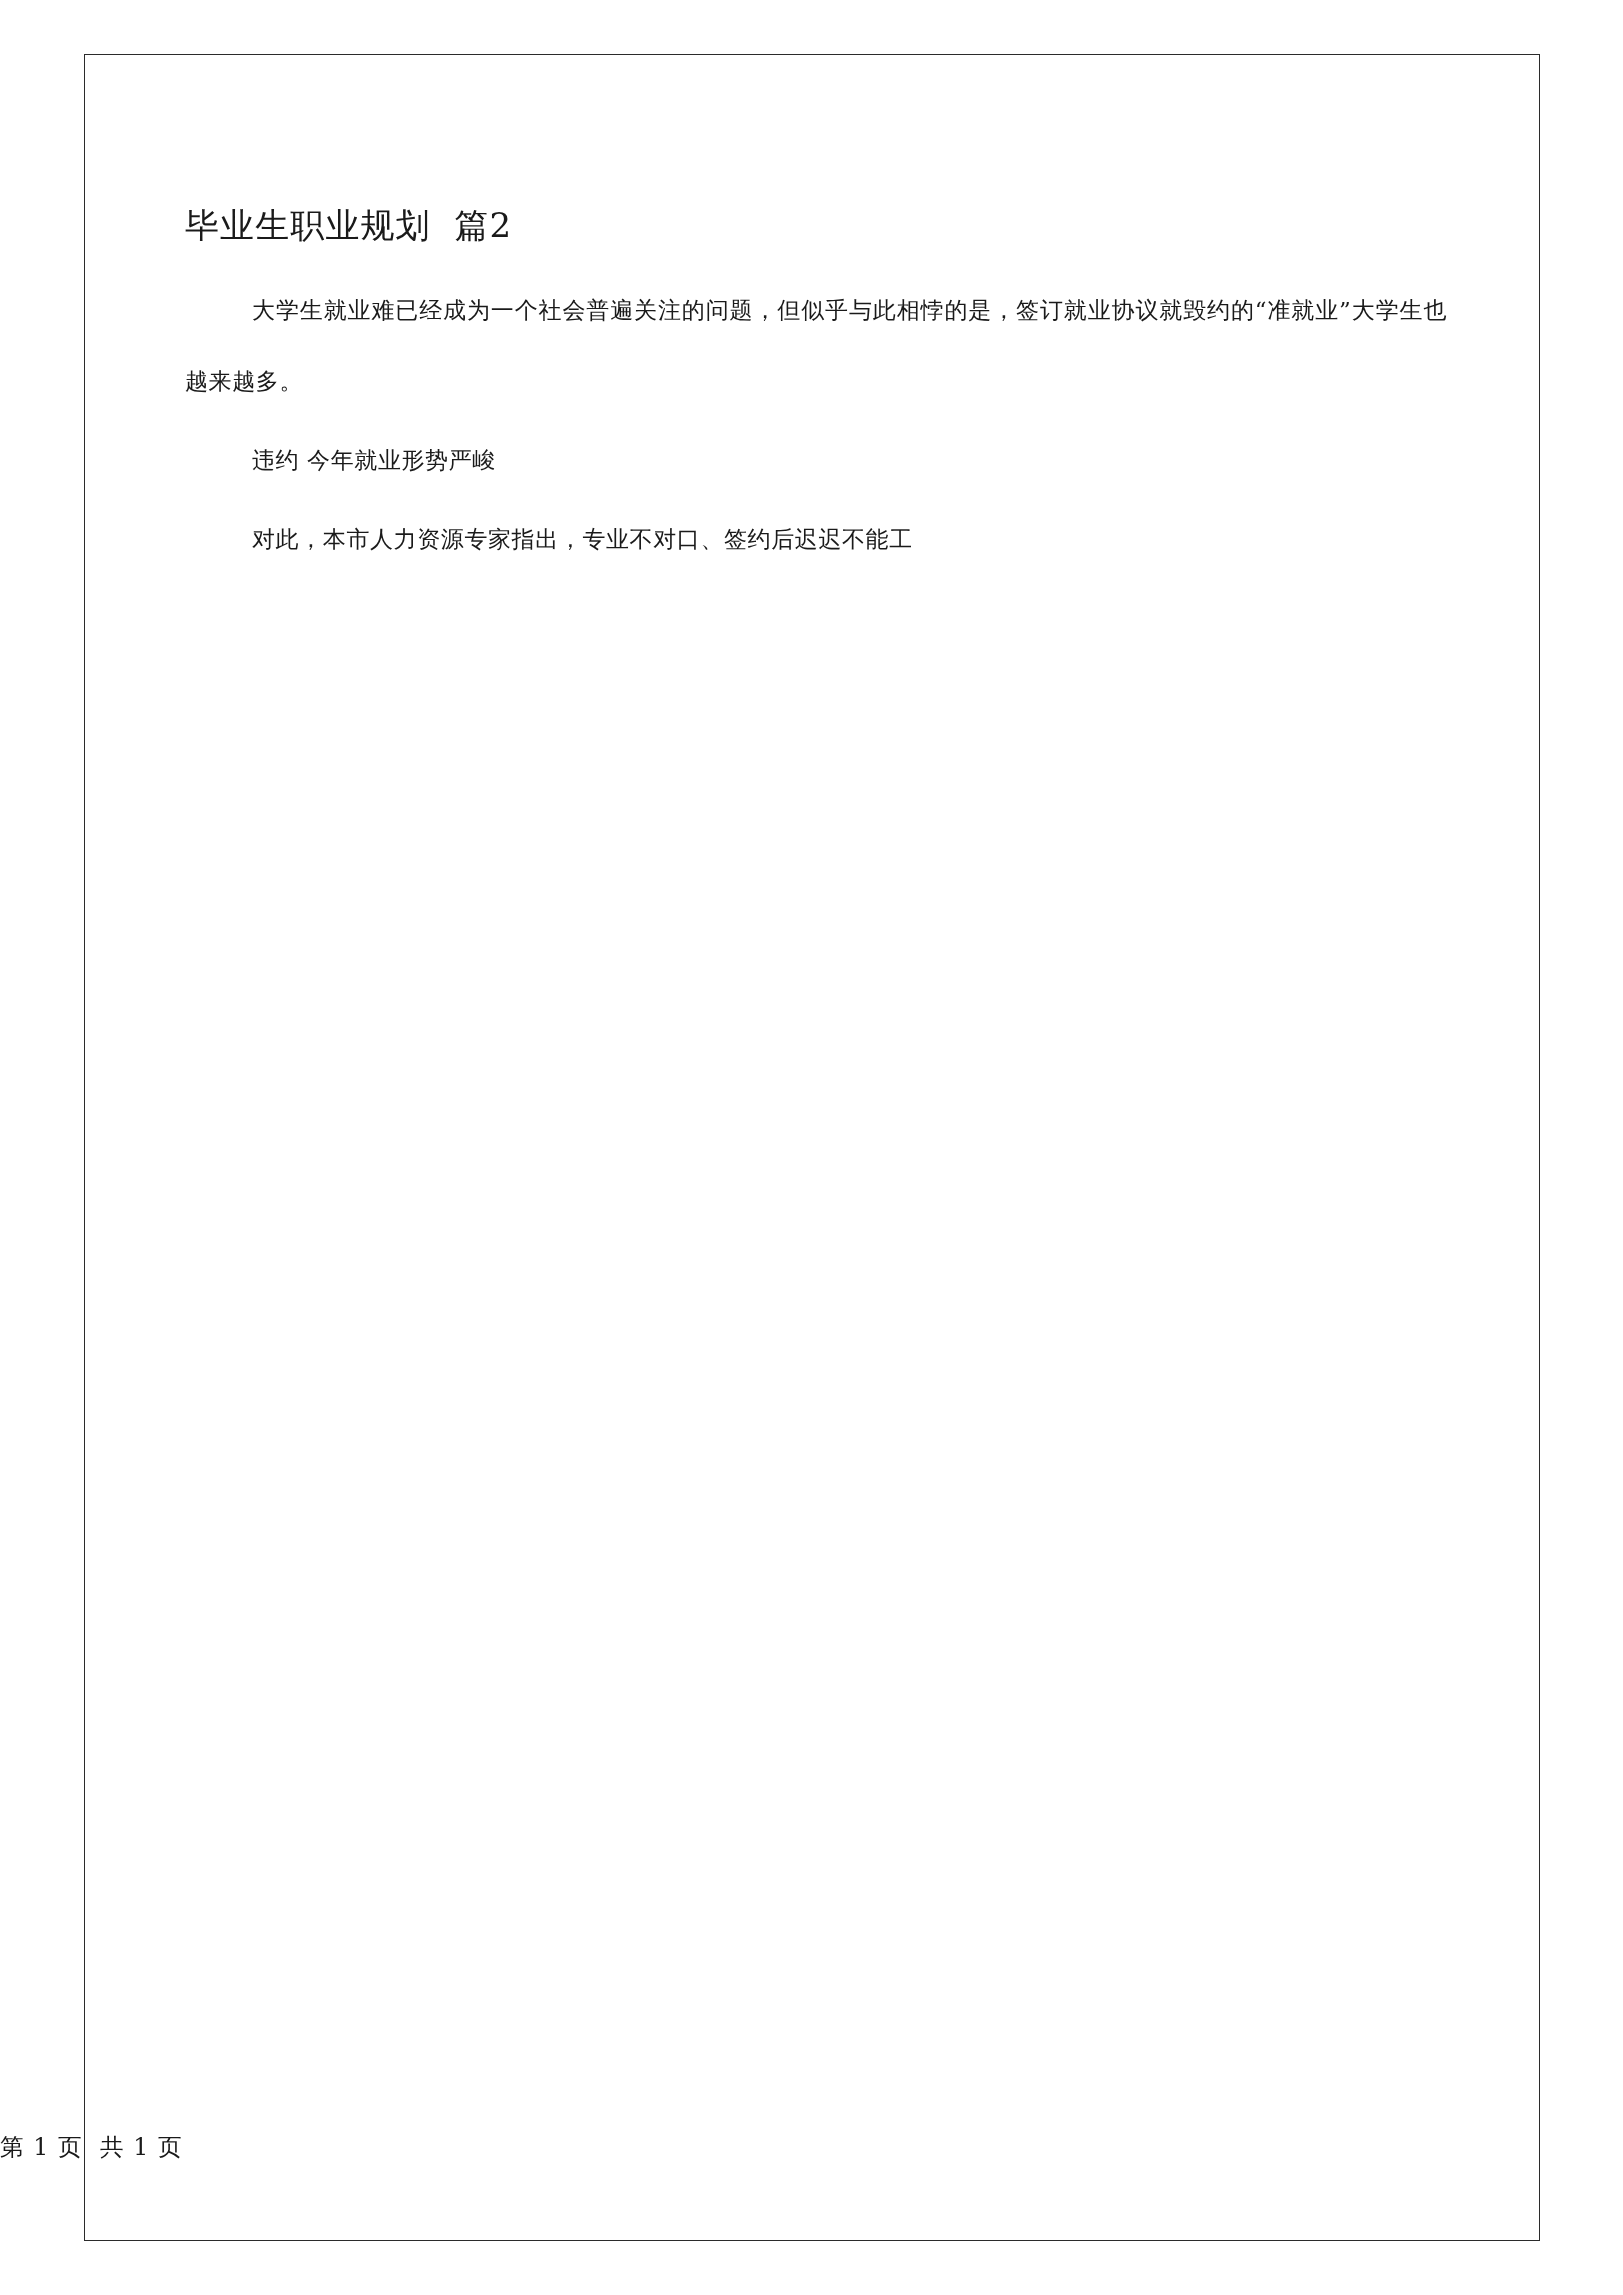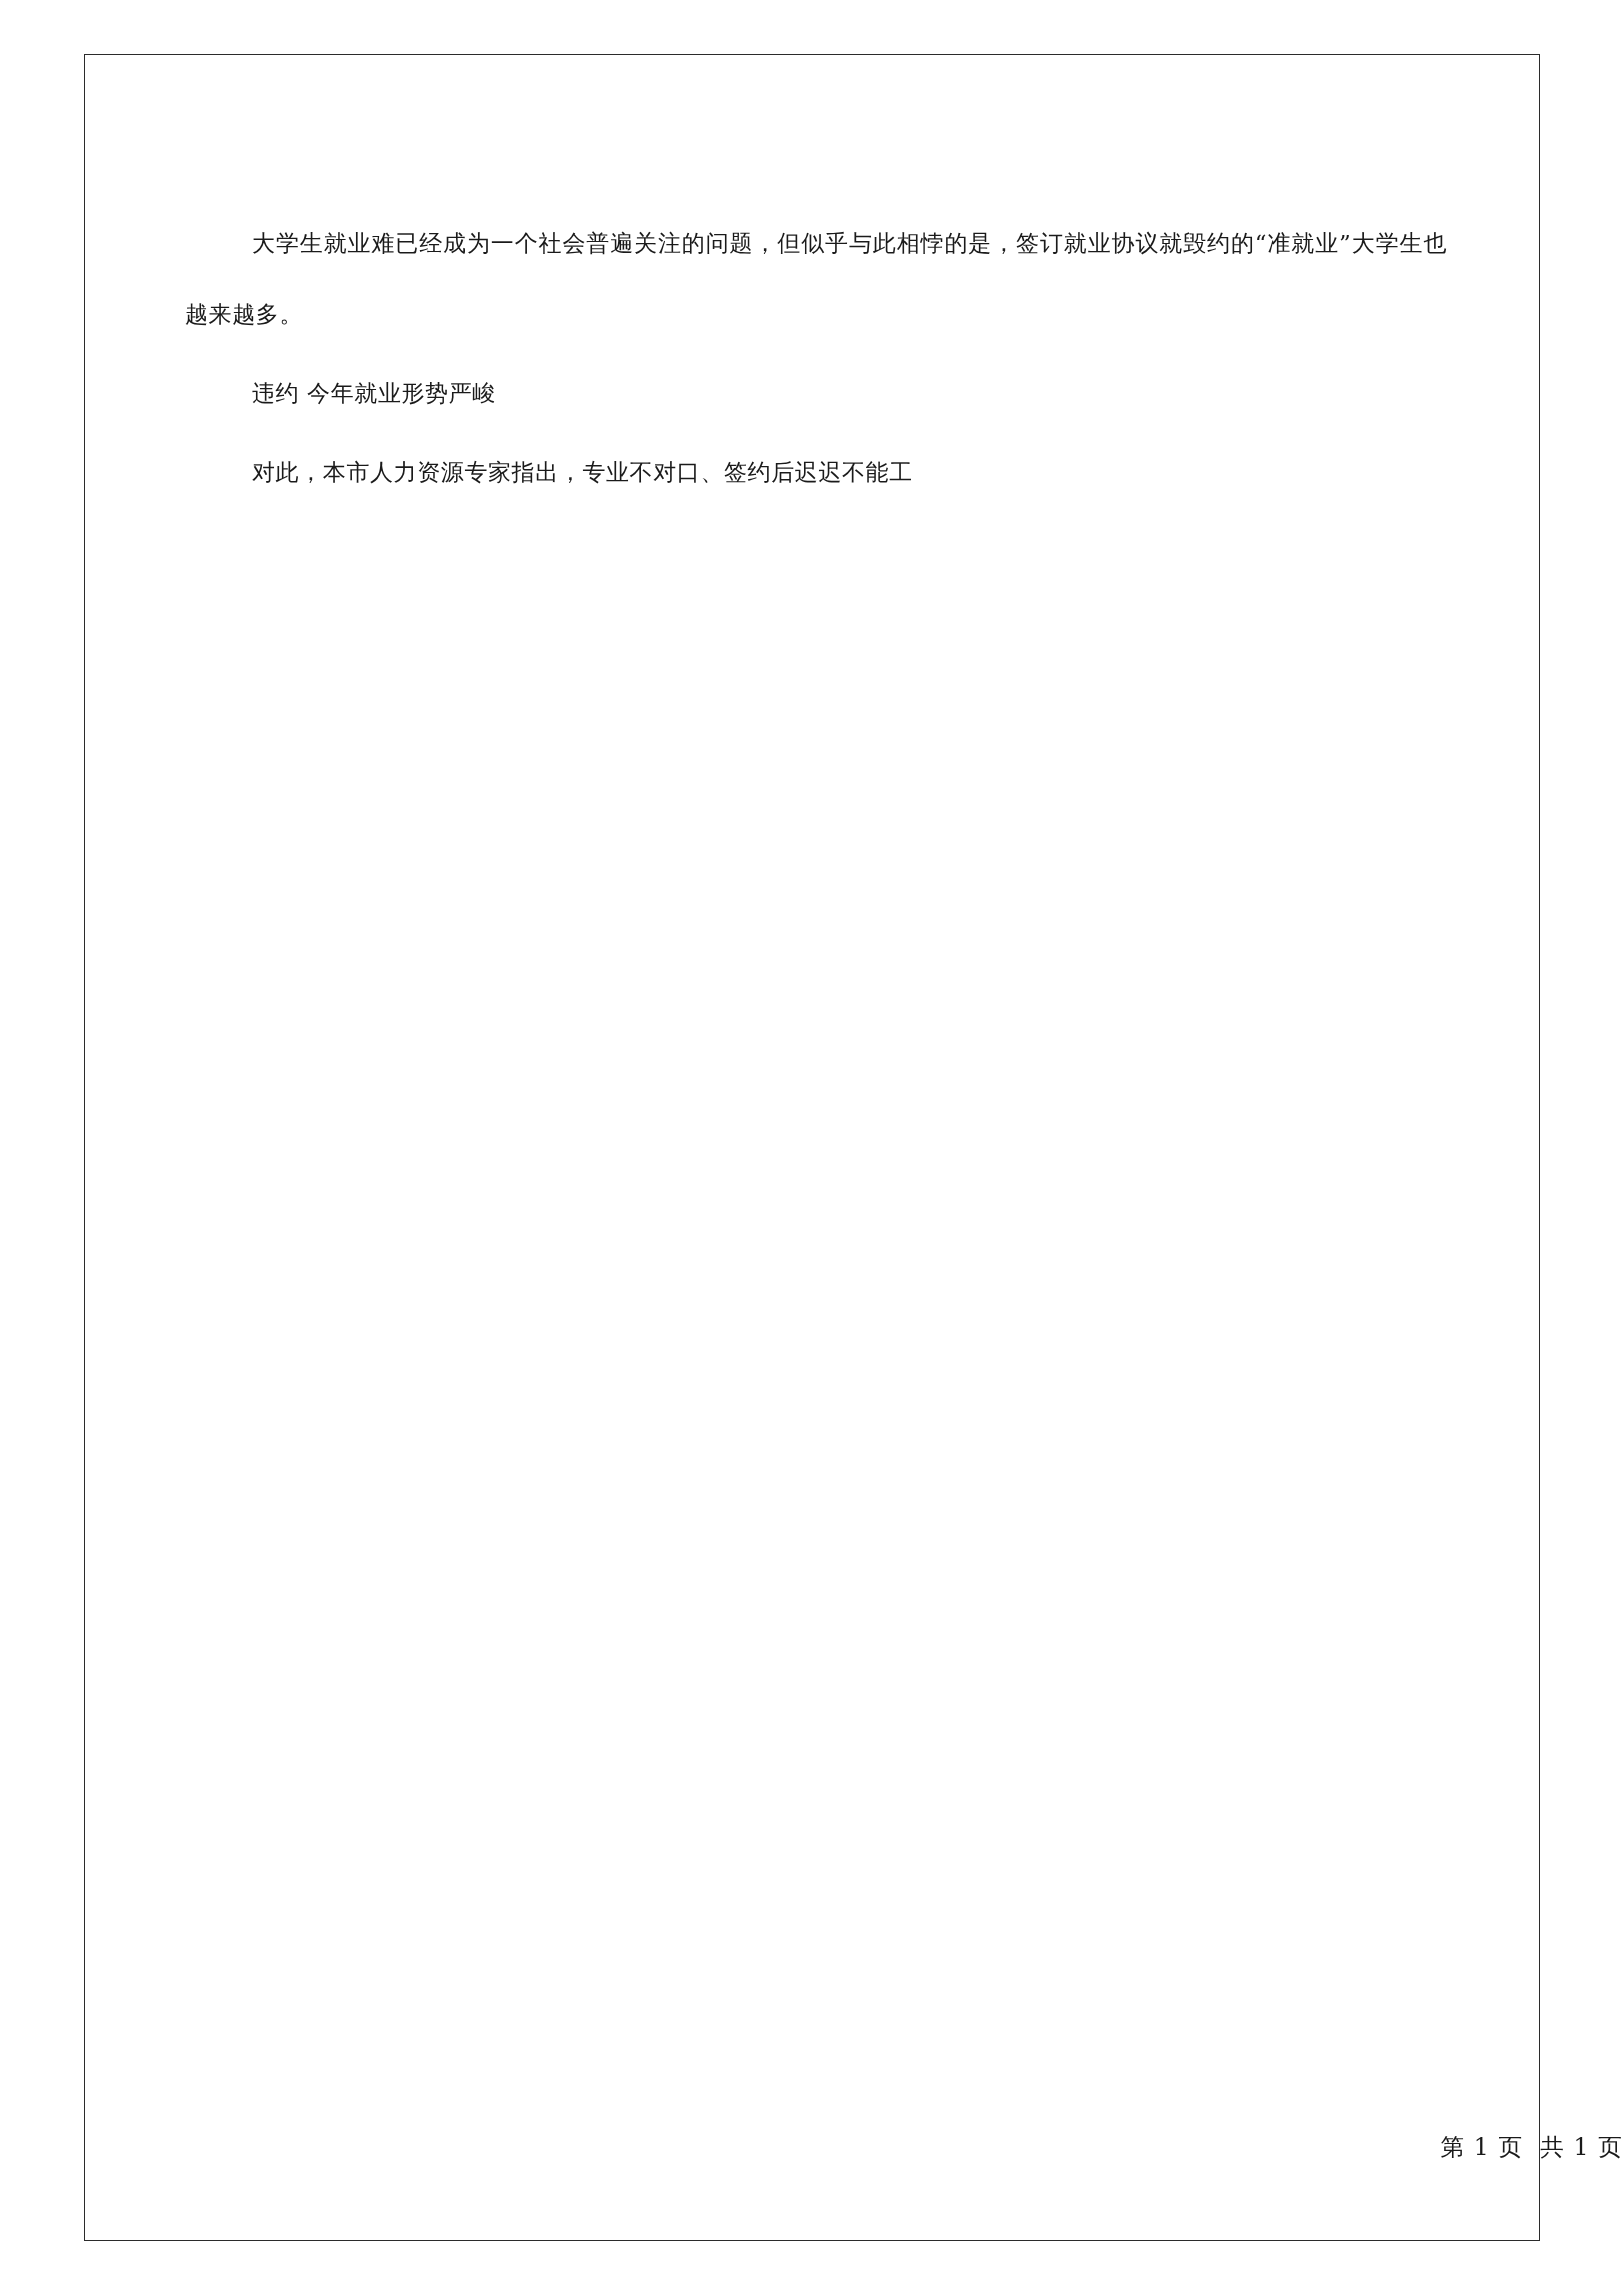--- a/index.html
+++ b/index.html
@@ -52,34 +52,35 @@
     letter-spacing: 0.6px;
   }
   p.para.last {
     margin-bottom: 0;
   }
   .footer {
     position: absolute;
     left: 0;
     right: 0;
     top: 2131px;
-    text-align: right;
+    text-align: left;
     font-size: 23.6px;
     letter-spacing: 1.1px;
     color: #1a1a1a;
     white-space: pre;
   }
 </style>
 </head>
 <body>
 
 <div class="page">
   <div class="page-border"></div>
 
   <div class="content">
+    <div class="doc-title">毕业生职业规划  篇2</div>
 
     <p class="para">大学生就业难已经成为一个社会普遍关注的问题，但似乎与此相悖的是，签订就业协议就毁约的“准就业”大学生也越来越多。</p>
     <p class="para">违约 今年就业形势严峻</p>
     <p class="para last">对此，本市人力资源专家指出，专业不对口、签约后迟迟不能工</p>
   </div>
 
   <div class="footer">第 1 页  共 1 页</div>
 </div>
 
 

